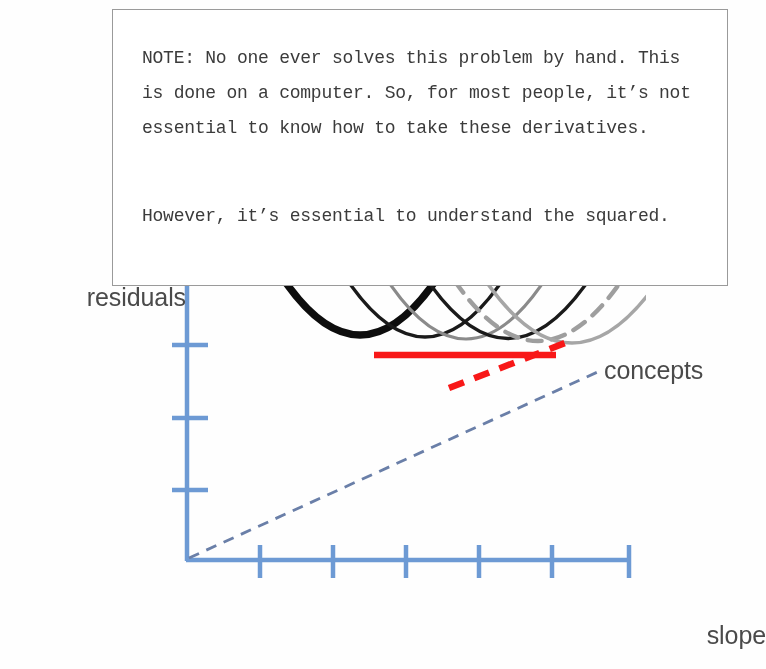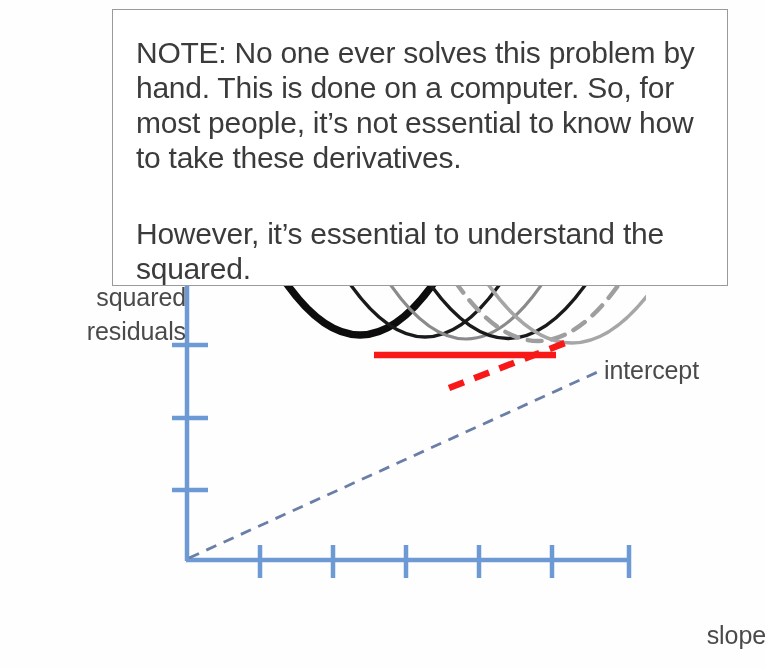--- a/index.html
+++ b/index.html
@@ -61,24 +61,24 @@
     left: 112px;
     top: 9px;
     width: 616px;
     height: 277px;
     background: #ffffff;
     border: 1.6px solid #9a9a9a;
     box-sizing: border-box;
     padding: 22px 18px 0 20px;
   }
   #note-box .note-para {
-    margin: 3px;
+    margin: 9px;
     color: #3b3b3b;
-    font-family: Liberation Sans, sans-serif;
-    font-size: 30px;
+    font-family: Liberation Mono, monospace;
+    font-size: 18px;
     line-height: 35px;
     letter-spacing: -0.25px;
   }
   #note-box .note-gap {
     height: 35px;
   }
 </style>
 </head>
 <body>
 
@@ -121,27 +121,26 @@
       <path d="M 430 240 Q 538 442 646 240" stroke="#9e9e9e" stroke-width="4.4" stroke-dasharray="14 10"></path>
       <path d="M 462 242 Q 572 444 682 242" stroke="#a6a6a6" stroke-width="3.6"></path>
     </g>
 
     <line x1="374" y1="355" x2="556" y2="355" stroke="#f81818" stroke-width="6.5" stroke-linecap="butt"></line>
     <line x1="449" y1="388" x2="565" y2="343" stroke="#f81818" stroke-width="6.5" stroke-dasharray="16 11" stroke-linecap="butt"></line>
   </svg>
 
   <div id="ylabel-wrap" class="axis-label">
     <span class="ln">Sum</span>
-    <span class="ln">squared</span>
     <span class="ln">residuals</span>
   </div>
 
   <div id="xlabel" class="axis-label">slope</div>
 
-  <div id="intercept-label" class="axis-label">intercept</div>
+  <div id="intercept-label" class="axis-label">concepts</div>
 
   <div id="note-box">
     <p class="note-para">NOTE: No one ever solves this problem by hand. This is done on a computer. So, for most people, it’s not essential to know how to take these derivatives.</p>
     <div class="note-gap"></div>
     <p class="note-para">However, it’s essential to understand the squared.</p>
   </div>
 
 </div>
 
 </body></html>

